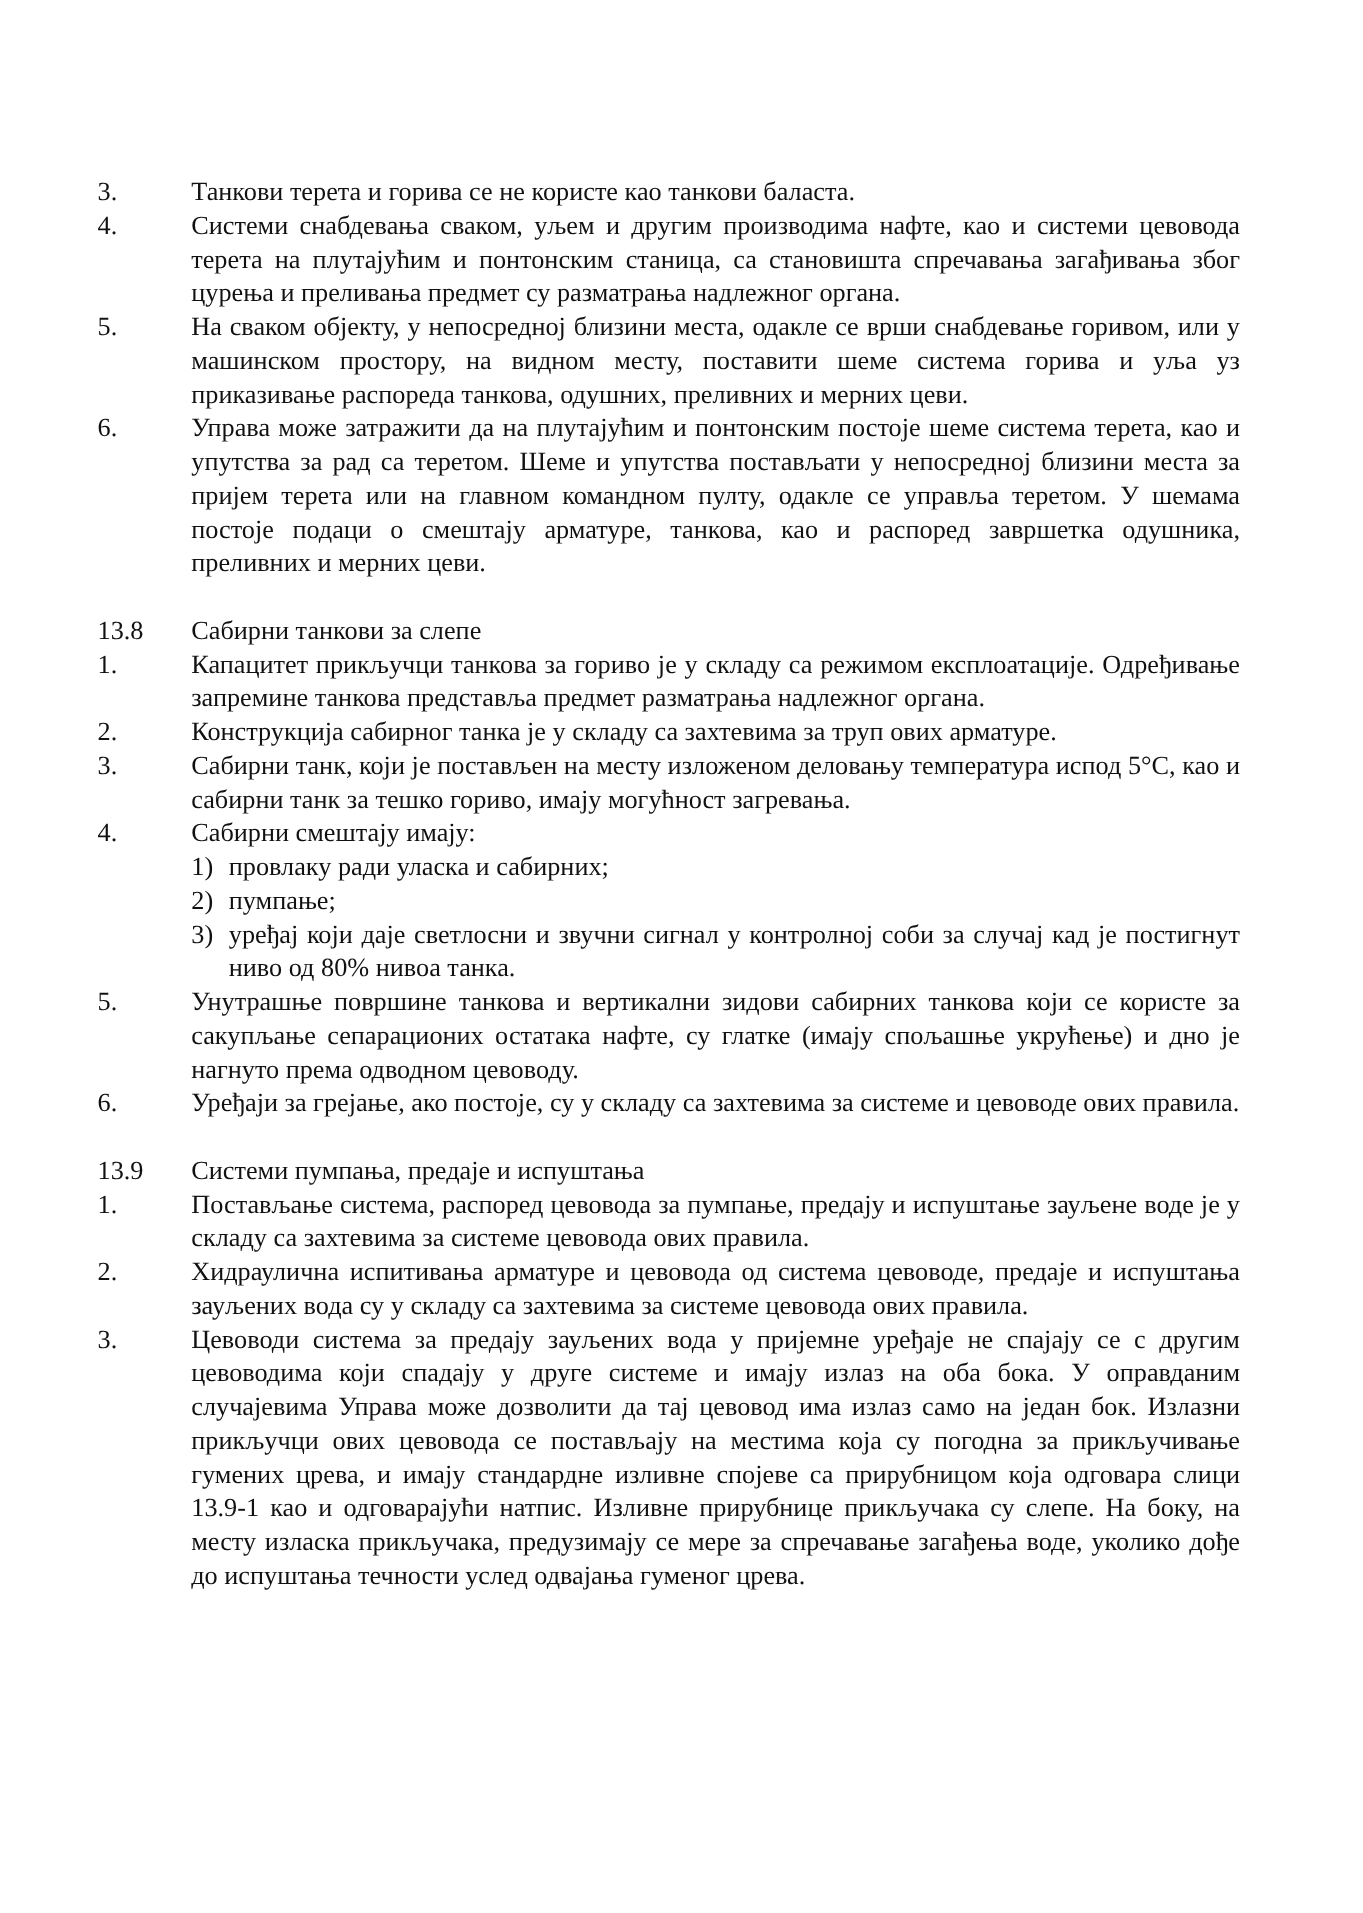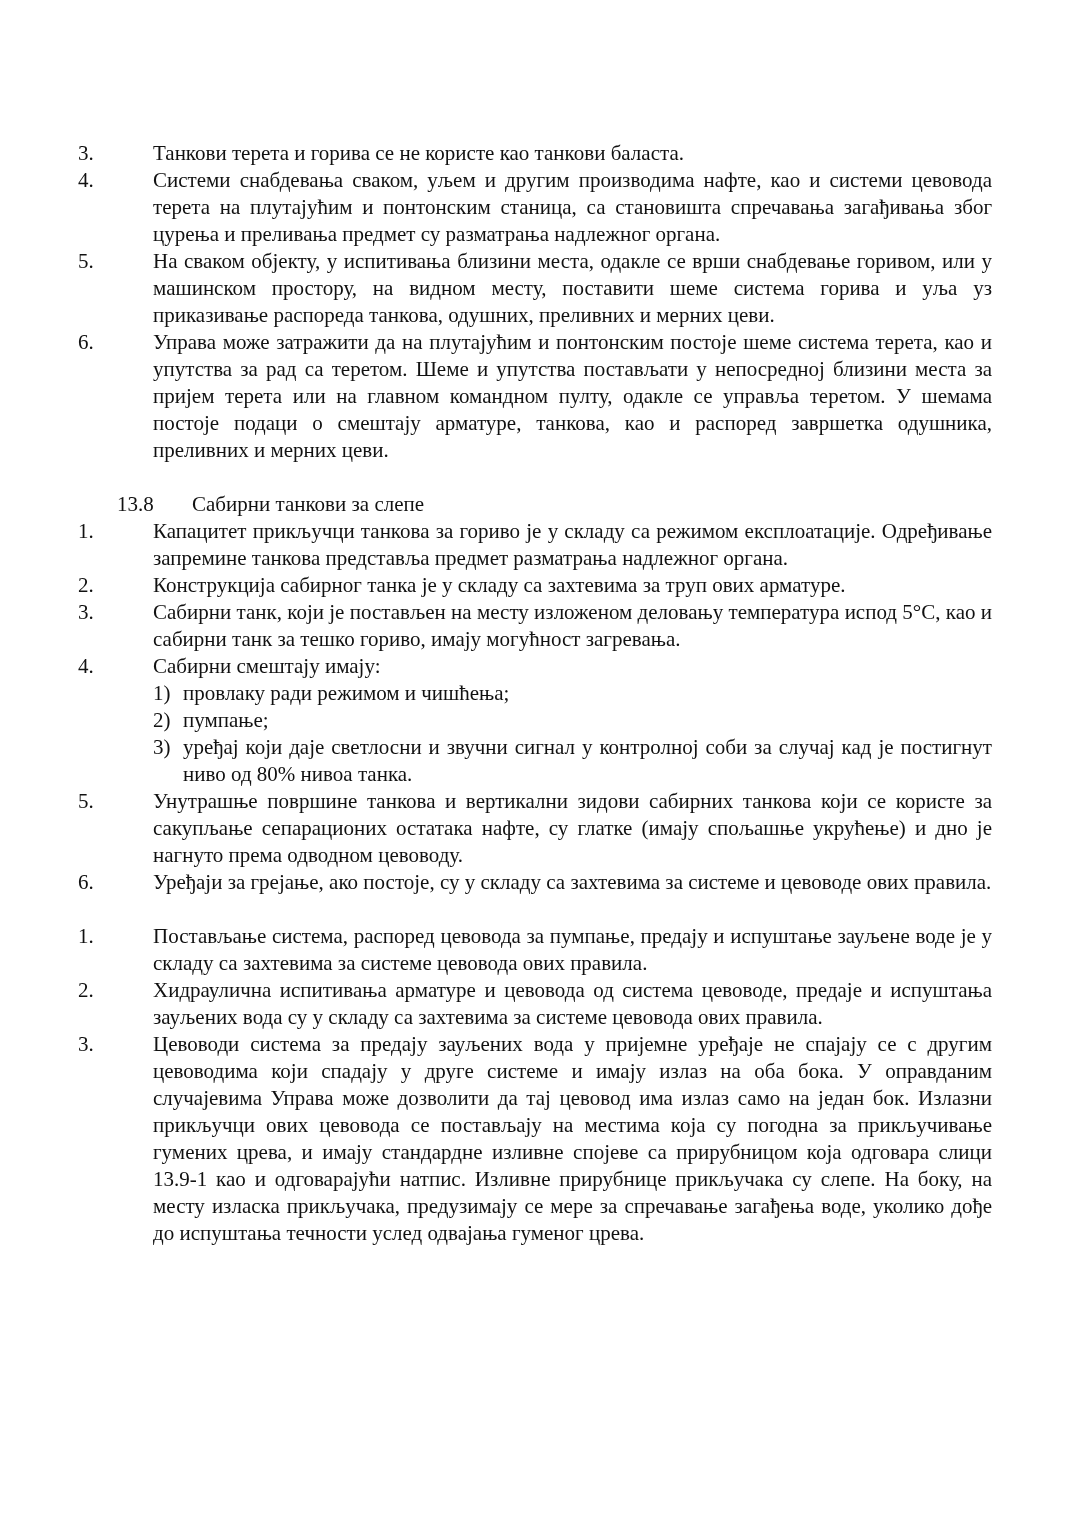--- a/index.html
+++ b/index.html
@@ -5,42 +5,42 @@
   html, body { margin: 0; padding: 0; background: #ffffff; }
   body { width: 1090px; height: 1530px; position: relative; overflow: hidden; }
   .page {
     position: absolute; left: 78px; top: 140px; width: 914px;
     font-family: "Liberation Serif", "DejaVu Serif", serif;
     font-size: 21px; line-height: 27px; color: #111111;
   }
   .item { display: flex; }
   .num { flex: 0 0 75px; }
   .txt { flex: 1 1 auto; text-align: justify; }
-  .heading { display: flex; margin-left: 39px; }
+  .heading { display: flex; }
   .gap { height: 27px; }
   .sub { display: flex; margin-left: 75px; }
   .subnum { flex: 0 0 30px; }
   .subtxt { flex: 1 1 auto; text-align: justify; }
 </style>
 </head>
 <body>
 
 <div class="page">
 
   <div class="item">
     <span class="num">3.</span>
     <span class="txt">Танкови терета и горива се не користе као танкови баласта.</span>
   </div>
   <div class="item">
     <span class="num">4.</span>
     <span class="txt">Системи снабдевања сваком, уљем и другим производима нафте, као и системи цевовода терета на плутајућим и понтонским станица, са становишта спречавања загађивања због цурења и преливања предмет су разматрања надлежног органа.</span>
   </div>
   <div class="item">
     <span class="num">5.</span>
-    <span class="txt">На сваком објекту, у испитивања близини места, одакле се врши снабдевање горивом, или у машинском простору, на видном месту, поставити шеме система горива и уља уз приказивање распореда танкова, одушних, преливних и мерних цеви.</span>
+    <span class="txt">На сваком објекту, у непосредној близини места, одакле се врши снабдевање горивом, или у машинском простору, на видном месту, поставити шеме система горива и уља уз приказивање распореда танкова, одушних, преливних и мерних цеви.</span>
   </div>
   <div class="item">
     <span class="num">6.</span>
     <span class="txt">Управа може затражити да на плутајућим и понтонским постоје шеме система терета, као и упутства за рад са теретом. Шеме и упутства постављати у непосредној близини места за пријем терета или на главном командном пулту, одакле се управља теретом. У шемама постоје подаци о смештају арматуре, танкова, као и распоред завршетка одушника, преливних и мерних цеви.</span>
   </div>
 
   <div class="gap"></div>
 
   <div class="heading">
     <span class="num">13.8</span>
@@ -57,41 +57,45 @@
   <div class="item">
     <span class="num">3.</span>
     <span class="txt">Сабирни танк, који је постављен на месту изложеном деловању температура испод 5°C, као и сабирни танк за тешко гориво, имају могућност загревања.</span>
   </div>
   <div class="item">
     <span class="num">4.</span>
     <span class="txt">Сабирни смештају имају:</span>
   </div>
   <div class="sub">
     <span class="subnum">1)</span>
-    <span class="subtxt">провлаку ради режимом и чишћења;</span>
+    <span class="subtxt">провлаку ради уласка и сабирних;</span>
   </div>
   <div class="sub">
     <span class="subnum">2)</span>
     <span class="subtxt">пумпање;</span>
   </div>
   <div class="sub">
     <span class="subnum">3)</span>
     <span class="subtxt">уређај који даје светлосни и звучни сигнал у контролној соби за случај кад је постигнут ниво од 80% нивоа танка.</span>
   </div>
   <div class="item">
     <span class="num">5.</span>
     <span class="txt">Унутрашње површине танкова и вертикални зидови сабирних танкова који се користе за сакупљање сепарационих остатака нафте, су глатке (имају спољашње укрућење) и дно је нагнуто према одводном цевоводу.</span>
   </div>
   <div class="item">
     <span class="num">6.</span>
     <span class="txt">Уређаји за грејање, ако постоје, су у складу са захтевима за системе и цевоводе ових правила.</span>
   </div>
 
   <div class="gap"></div>
 
+  <div class="heading">
+    <span class="num">13.9</span>
+    <span class="txt">Системи пумпања, предаје и испуштања</span>
+  </div>
   <div class="item">
     <span class="num">1.</span>
     <span class="txt">Постављање система, распоред цевовода за пумпање, предају и испуштање зауљене воде је у складу са захтевима за системе цевовода ових правила.</span>
   </div>
   <div class="item">
     <span class="num">2.</span>
     <span class="txt">Хидраулична испитивања арматуре и цевовода од система цевоводе, предаје и испуштања зауљених вода су у складу са захтевима за системе цевовода ових правила.</span>
   </div>
   <div class="item">
     <span class="num">3.</span>

